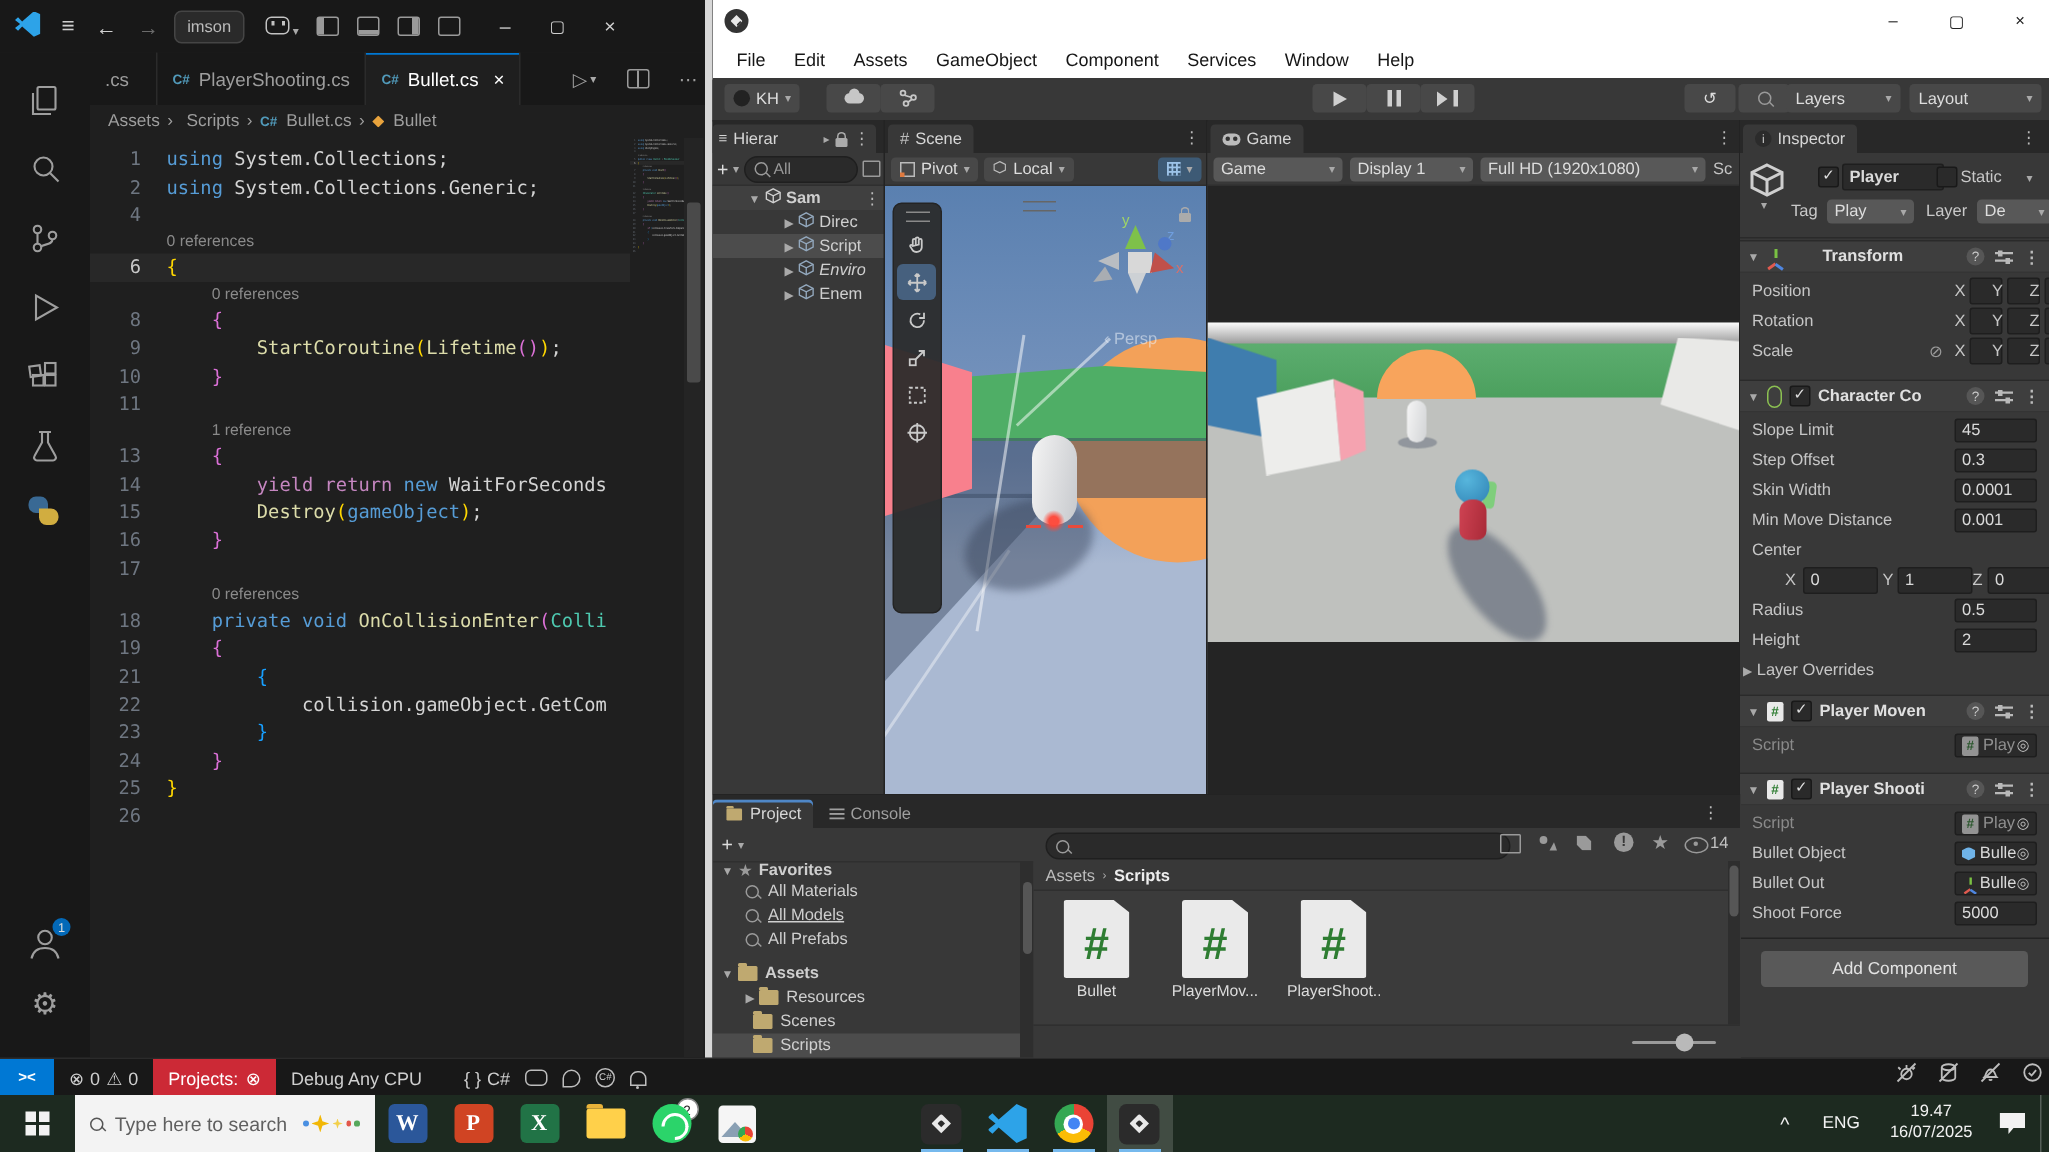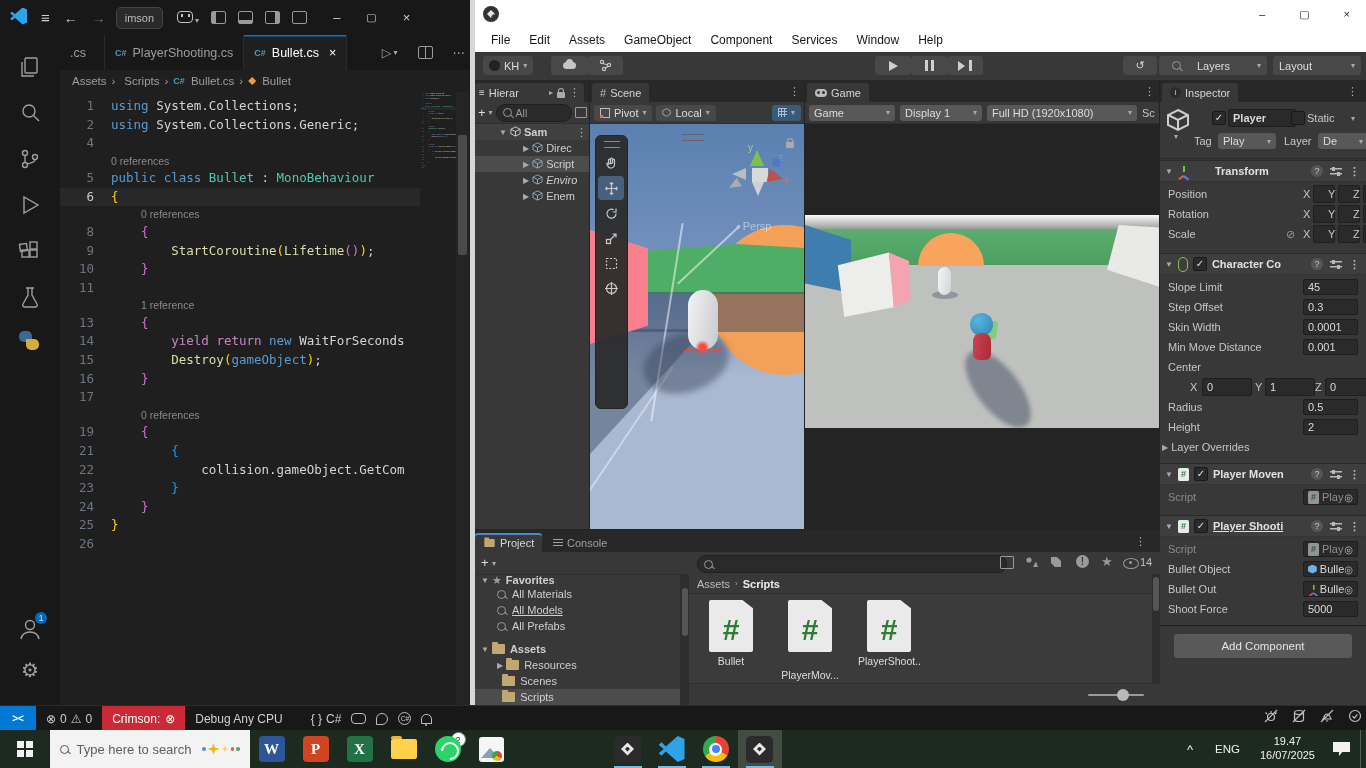--- a/index.html
+++ b/index.html
@@ -257,34 +257,34 @@
           <span style="width: 8px; height: 8px; background: rgb(232, 163, 61); display: inline-block; clip-path: polygon(50% 0px, 100% 50%, 50% 100%, 0px 50%);"></span>
           <span style="margin-left: 4px;">Bullet</span>
         </span>
       </div>
 
     <div class="ab vs-editor" id="code">
         <div class="cl"><span class="ln">1</span><span><span class="tk-kw">using </span><span class="tk-pl">System.Collections;</span></span></div>
         <div class="cl"><span class="ln">2</span><span><span class="tk-kw">using </span><span class="tk-pl">System.Collections.Generic;</span></span></div>
         <div class="cl"><span class="ln">4</span><span></span></div>
         <div class="lens" style="padding-left: 51px;">0 references</div>
-        <div class="cl"><span class="ln">5</span><span><span class="tk-kw">public </span><span class="tk-kw">class </span><span class="tk-ty">Bullet</span><span class="tk-pl"> : </span><span class="tk-ty">MonoBehaviour</span></span></div>
         <div class="cl cur"><span class="ln lncur">6</span><span><span class="tk-b1">{</span></span></div>
         <div class="lens" style="padding-left: 81.12px;">0 references</div>
         <div class="cl"><span class="ln">8</span><span><span class="tk-b2">    {</span></span></div>
         <div class="cl"><span class="ln">9</span><span><span class="tk-pl">        </span><span class="tk-fn">StartCoroutine</span><span class="tk-b1">(</span><span class="tk-fn">Lifetime</span><span class="tk-b2">()</span><span class="tk-b1">)</span><span class="tk-pl">;</span></span></div>
         <div class="cl"><span class="ln">10</span><span><span class="tk-b2">    }</span></span></div>
         <div class="cl"><span class="ln">11</span><span></span></div>
         <div class="lens" style="padding-left: 81.12px;">1 reference</div>
         <div class="cl"><span class="ln">13</span><span><span class="tk-b2">    {</span></span></div>
         <div class="cl"><span class="ln">14</span><span><span class="tk-pl">        </span><span class="tk-ct">yield </span><span class="tk-ct">return </span><span class="tk-kw">new </span><span class="tk-pl">WaitForSeconds</span></span></div>
         <div class="cl"><span class="ln">15</span><span><span class="tk-pl">        </span><span class="tk-fn">Destroy</span><span class="tk-b1">(</span><span class="tk-kw">gameObject</span><span class="tk-b1">)</span><span class="tk-pl">;</span></span></div>
         <div class="cl"><span class="ln">16</span><span><span class="tk-b2">    }</span></span></div>
         <div class="cl"><span class="ln">17</span><span></span></div>
         <div class="lens" style="padding-left: 81.12px;">0 references</div>
+        <div class="cl"><span class="ln">18</span><span><span class="tk-pl">    </span><span class="tk-kw">private </span><span class="tk-kw">void </span><span class="tk-fn">OnCollisionEnter</span><span class="tk-b2">(</span><span class="tk-ty">Colli</span></span></div>
         <div class="cl"><span class="ln">19</span><span><span class="tk-b2">    {</span></span></div>
         <div class="cl"><span class="ln">21</span><span><span class="tk-b3">        {</span></span></div>
         <div class="cl"><span class="ln">22</span><span><span class="tk-pl">            collision.gameObject.GetCom</span></span></div>
         <div class="cl"><span class="ln">23</span><span><span class="tk-b3">        }</span></span></div>
         <div class="cl"><span class="ln">24</span><span><span class="tk-b2">    }</span></span></div>
         <div class="cl"><span class="ln">25</span><span><span class="tk-b1">}</span></span></div>
         <div class="cl"><span class="ln">26</span><span></span></div>
       </div>
     <div class="ab" id="minimap">
         <div id="mclone">
@@ -326,21 +326,21 @@
 
   <div id="statusbar" class="ab">
     <span class="remote">&gt;&lt;</span>
     <span class="sb-item">
       <span>⊗</span>
         <span>0</span>
       <span>⚠</span>
         <span>0</span>
       </span>
     <span class="proj-badge">
-      <span>Crimson:</span>
+      <span>Projects:</span>
         <span>⊗</span>
       </span>
     <span class="sb-item">Debug Any CPU</span>
     <span class="sb-item" style="margin-left:28px;">
       <span>{ }</span>
         <span>C#</span>
       </span>
     <span class="sb-item">
       <span style="display:inline-block;width:13px;height:9px;border:1.3px solid #bdbdbd;border-radius:4px;"></span>
       </span>
@@ -805,21 +805,21 @@
           <span class="scripticon" style="opacity:.55;margin-right:3px;">#</span>
             <span>Play</span>
             <span class="obj-pick">◎</span>
           </span>
         </div>
 
       <div class="comp-h" style="top:435px;">
         <span class="caret">▼</span>
           <span class="scripticon">#</span>
           <span class="ck">✓</span>
-        <span style="overflow:hidden;white-space:nowrap;width:78px;text-decoration:underline;">Player Shooti</span>
+        <span style="overflow:hidden;white-space:nowrap;width:78px;">Player Shooti</span>
         <span style="margin-left:auto;display:flex;gap:7px;align-items:center;margin-right:6px;">
           <span class="help">?</span>
           <span class="preset"></span>
           <span class="kebab">⋮</span>
           </span>
       </div>
       <div class="irow" style="position:absolute;top:459px;left:0;width:206px;color:#8a8a8a;">
         <span>Script</span>
         <span class="ufield ival" style="color:#8f8f8f;">
           <span class="scripticon" style="opacity:.55;margin-right:3px;">#</span>
@@ -945,21 +945,21 @@
             <div style="position: absolute; top: 26px; width: 62px; text-align: center; left: 11px;">
               <div style="width: 44px; height: 52px; margin: 0px auto; background: rgb(234, 234, 234); border-radius: 2px; clip-path: polygon(0px 0px, 76% 0px, 100% 16%, 100% 100%, 0px 100%); display: flex; align-items: flex-end; justify-content: center;">
                 <div style="color: rgb(46, 125, 50); font-weight: bold; font-size: 30px; line-height: 44px; font-family: &quot;Liberation Sans&quot;, sans-serif;">#</div>
               </div>
               <div style="color: rgb(220, 220, 220); font-size: 10.5px; margin-top: 3px; white-space: nowrap; overflow: hidden;">Bullet</div>
             </div>
             <div style="position: absolute; top: 26px; width: 62px; text-align: center; left: 90px;">
               <div style="width: 44px; height: 52px; margin: 0px auto; background: rgb(234, 234, 234); border-radius: 2px; clip-path: polygon(0px 0px, 76% 0px, 100% 16%, 100% 100%, 0px 100%); display: flex; align-items: flex-end; justify-content: center;">
                 <div style="color: rgb(46, 125, 50); font-weight: bold; font-size: 30px; line-height: 44px; font-family: &quot;Liberation Sans&quot;, sans-serif;">#</div>
               </div>
-              <div style="color: rgb(220, 220, 220); font-size: 10.5px; margin-top: 17px; white-space: nowrap; overflow: hidden;">PlayerMov...</div>
+              <div style="color: rgb(220, 220, 220); font-size: 10.5px; margin-top: 3px; white-space: nowrap; overflow: hidden;">PlayerMov...</div>
             </div>
             <div style="position: absolute; top: 26px; width: 62px; text-align: center; left: 169px;">
               <div style="width: 44px; height: 52px; margin: 0px auto; background: rgb(234, 234, 234); border-radius: 2px; clip-path: polygon(0px 0px, 76% 0px, 100% 16%, 100% 100%, 0px 100%); display: flex; align-items: flex-end; justify-content: center;">
                 <div style="color: rgb(46, 125, 50); font-weight: bold; font-size: 30px; line-height: 44px; font-family: &quot;Liberation Sans&quot;, sans-serif;">#</div>
               </div>
               <div style="color: rgb(220, 220, 220); font-size: 10.5px; margin-top: 3px; white-space: nowrap; overflow: hidden;">PlayerShoot...</div>
             </div>
           </div>
       </div>
       <div class="ab" style="left:677px;top:44px;width:8px;height:131px;background:#2e2e2e;">

